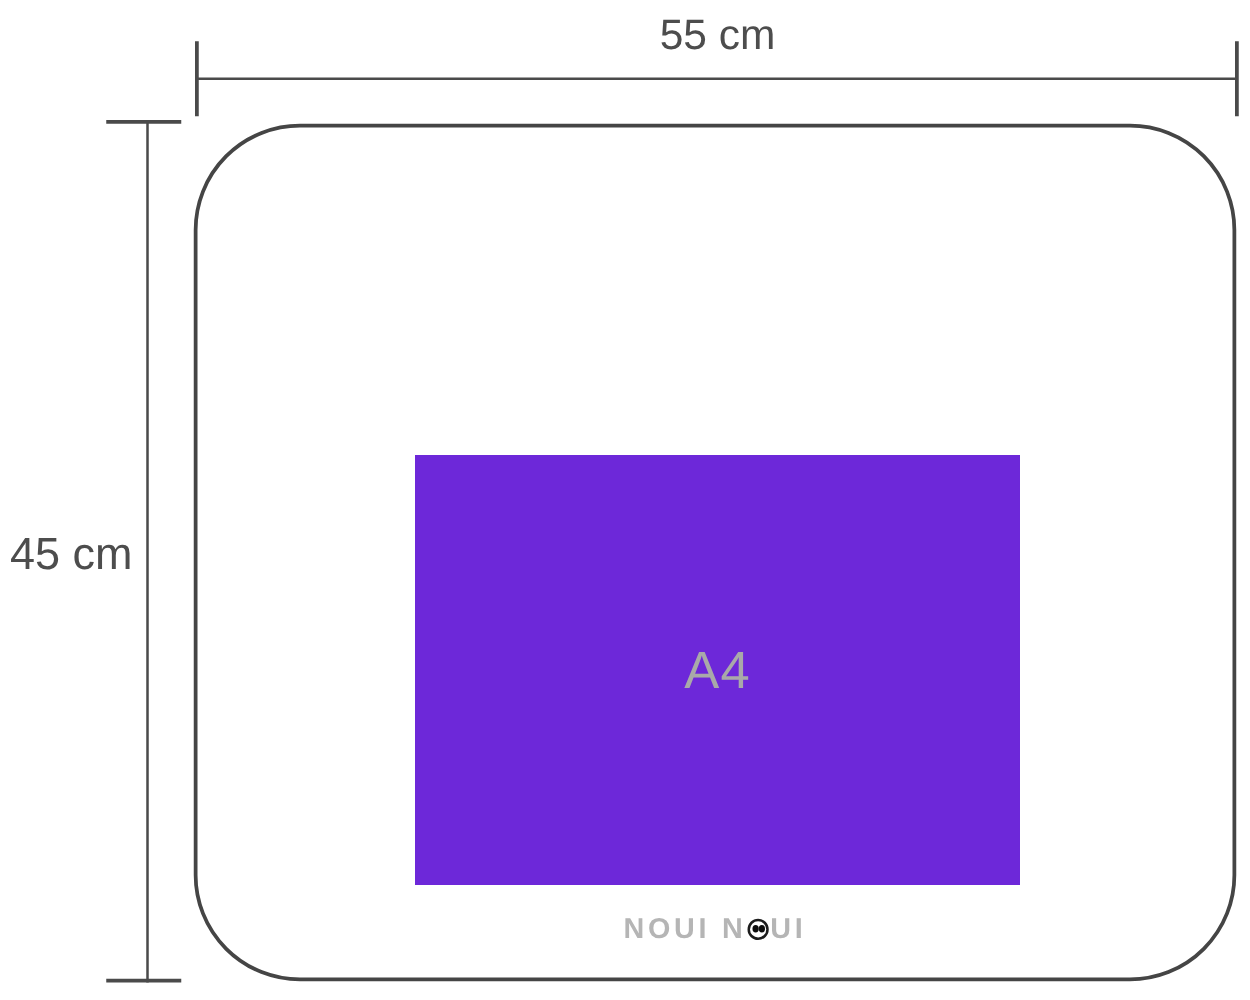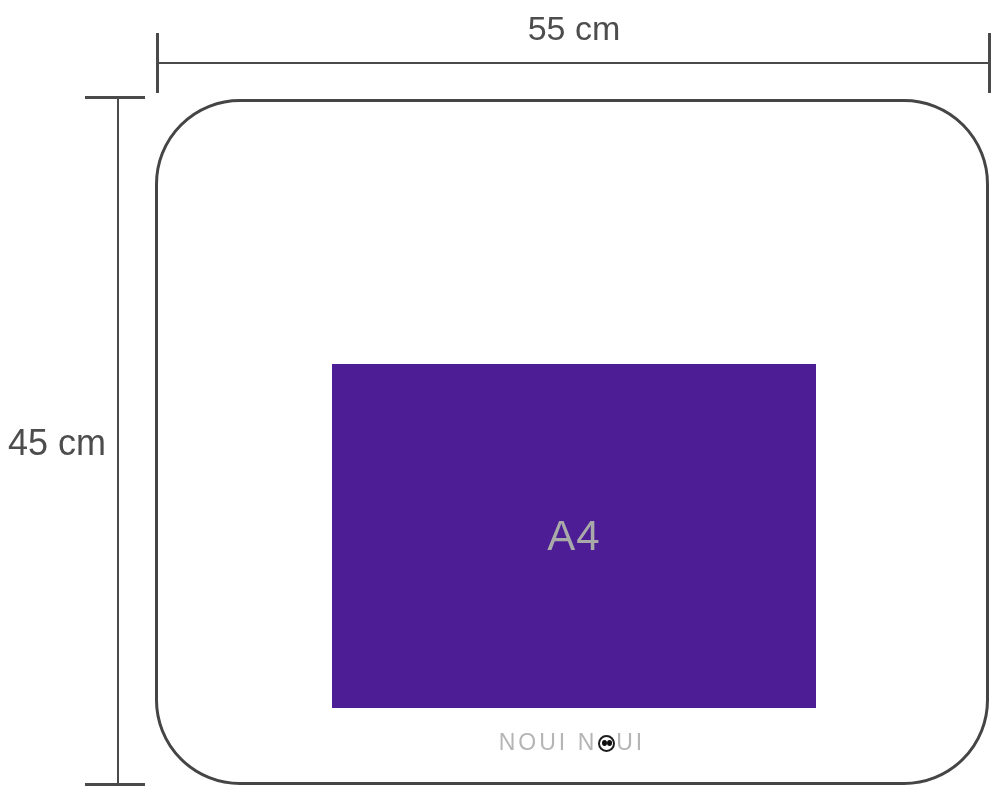--- a/index.html
+++ b/index.html
@@ -83,41 +83,41 @@
     color: #4d4d4d;
   }
 
   
   .a4-area {
     position: absolute;
     left: 332px;
     top: 364px;
     width: 484px;
     height: 344px;
-    background: #4c1d95;
+    background: #6d28d9;
     display: flex;
     align-items: center;
     justify-content: center;
   }
   .a4-label {
     font-size: 42px;
     color: #a9a9a9;
     letter-spacing: 1px;
   }
 
   
   .logo {
     position: absolute;
     left: 155px;
     top: 729px;
     width: 834px;
     text-align: center;
     font-size: 23px;
     line-height: 27px;
-    font-weight: 400;
+    font-weight: 700;
     letter-spacing: 3px;
     color: #b5b5b5;
     white-space: nowrap;
   }
   .logo .txt { vertical-align: baseline; }
   .eye-o {
     display: inline-block;
     width: 17px;
     height: 17px;
     box-sizing: border-box;

